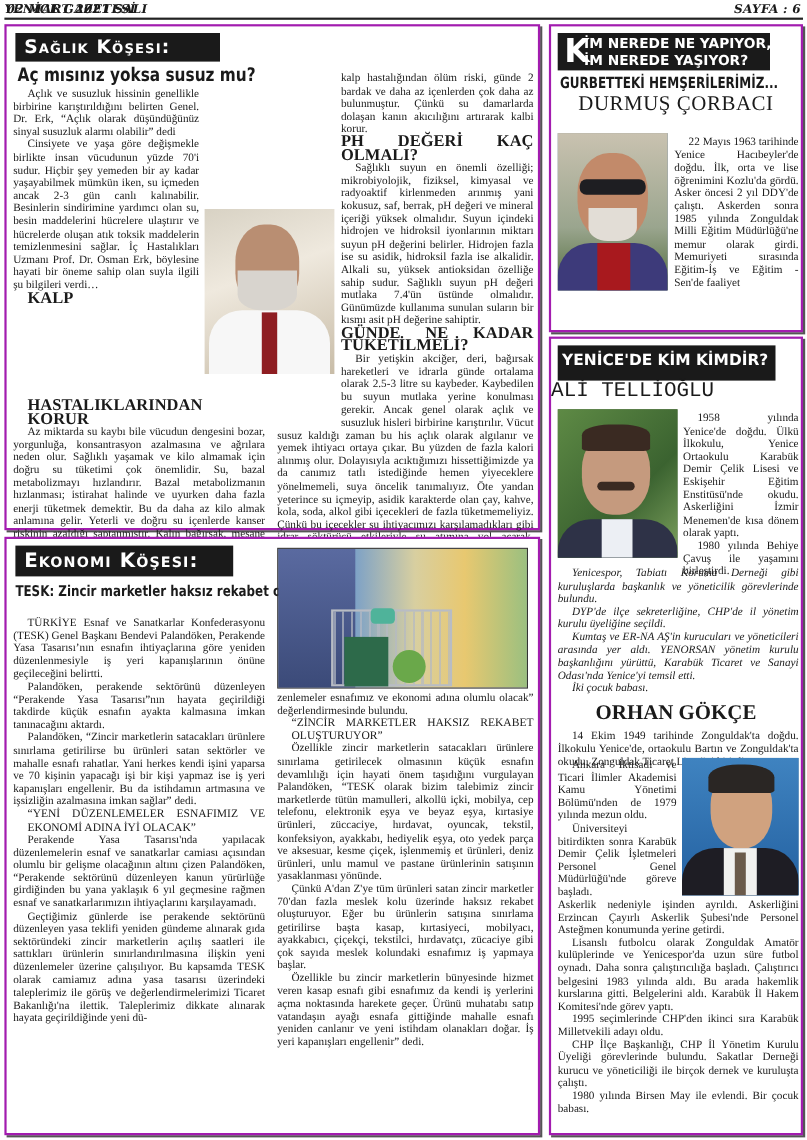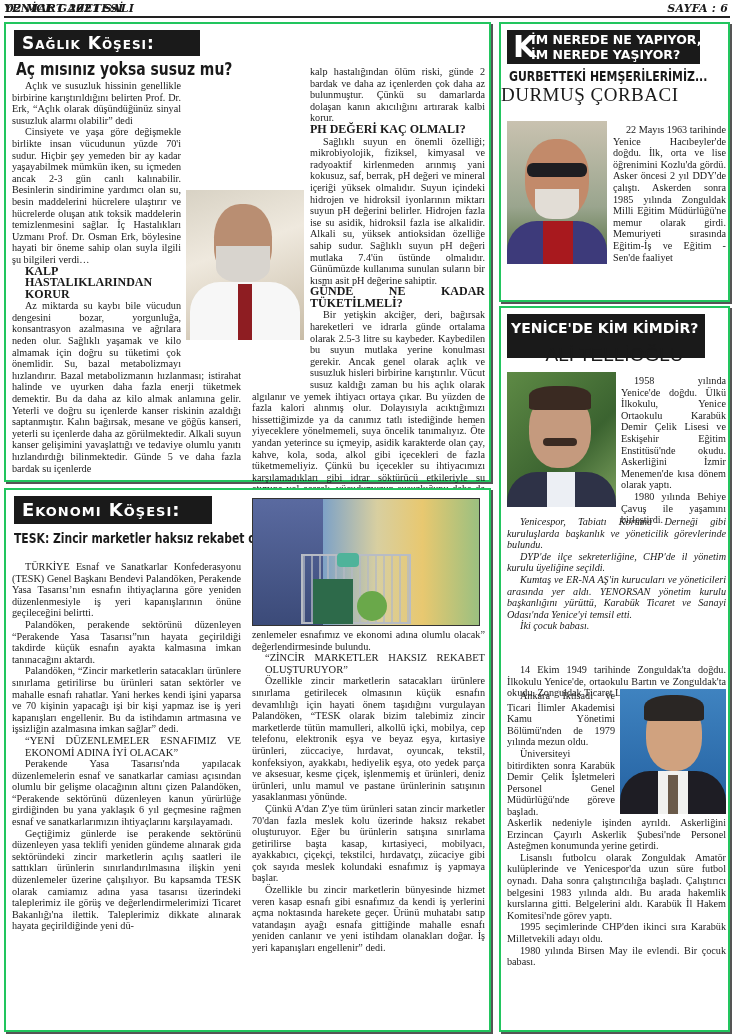--- a/index.html
+++ b/index.html
@@ -5,54 +5,54 @@
   * { box-sizing: border-box; margin: 0; padding: 0; }
   html, body { width: 734px; height: 1036px; background: #ffffff; overflow: hidden; }
   body { position: relative; font-family: "DejaVu Serif", "Liberation Serif", serif; color: #1a1a1a; }
 
   .masthead { position: absolute; left: 4px; top: 2px; width: 726px; height: 16px; border-bottom: 2px solid #222; }
   .masthead span { position: absolute; top: 0; font-family: "DejaVu Serif", serif; font-weight: bold; font-style: italic; font-size: 11px; letter-spacing: 0.2px; }
   .mh-date { left: 2px; }
   .mh-title { left: 0; right: 0; text-align: left; }
   .mh-page { right: 2px; text-align: right; }
 
-  .box { position: absolute; border: 2px solid #22c55e; box-shadow: 2px 2px 0 #555; background: #fff; }
+  .box { position: absolute; border: 2px solid #a21caf; box-shadow: 2px 2px 0 #555; background: #fff; }
   .kicker { background: #1a1a1a; color: #fff; font-family: "DejaVu Sans", sans-serif; font-weight: bold; white-space: nowrap; }
   .body-text { font-family: "Liberation Serif", "DejaVu Serif", serif; font-size: 10.2px; line-height: 11.6px; text-align: justify; hyphens: auto; }
   .body-text p { text-indent: 13px; }
-  .subhead { font-family: "Liberation Serif", serif; font-weight: bold; font-size: 12px; line-height: 11.6px; padding-left: 13px; }
+  .subhead { font-family: "Liberation Serif", serif; font-weight: bold; font-size: 15px; line-height: 11.6px; padding-left: 13px; }
   .subhead-plain { font-family: "Liberation Serif", serif; font-size: 10.5px; line-height: 11.6px; padding-left: 13px; }
   .headline-cond { font-family: "DejaVu Sans", sans-serif; font-weight: bold; transform-origin: left center; white-space: nowrap; }
 
   
   #saglik { left: 4px; top: 22px; width: 487px; height: 460px; }
   #saglik .kicker { position: absolute; left: 8px; top: 6px; width: 186px; height: 26px; font-size: 17px; line-height: 26px; padding-left: 8px; letter-spacing: 1px; font-variant: small-caps; }
   #saglik .headline { position: absolute; left: 10px; top: 35px; font-size: 17px; transform: scaleX(0.82); }
   #saglik .col1 { position: absolute; left: 6px; top: 56px; width: 229px; }
   #saglik .col2 { position: absolute; left: 246px; top: 2px; width: 233px; margin-top: 40px; }
   #saglik .portrait { position: absolute; left: 180px; top: 166px; width: 118px; height: 150px; background: linear-gradient(160deg,#d8d2c4 0%,#efe9de 40%,#c8bca7 100%); overflow: hidden; }
   .portrait .face { position: absolute; left: 28px; top: 14px; width: 58px; height: 74px; border-radius: 45% 45% 40% 40%; background: #b98e72; }
   .portrait .beard { position: absolute; left: 30px; top: 56px; width: 54px; height: 36px; border-radius: 0 0 40% 40%; background: #d8d4ce; }
   .portrait .coat { position: absolute; left: 4px; top: 92px; width: 110px; height: 70px; border-radius: 30px 30px 0 0; background: #f7f7f7; }
   .portrait .tie { position: absolute; left: 52px; top: 94px; width: 14px; height: 56px; background: #8e1d22; }
 
   
   #kimnerede { left: 499px; top: 22px; width: 231px; height: 280px; }
   #kimnerede .kicker { position: absolute; left: 6px; top: 6px; width: 193px; height: 34px; font-size: 12.5px; line-height: 15px; padding: 2px 0 0 24px; }
   #kimnerede .big-k { position: absolute; left: 6px; top: 0px; font-size: 30px; line-height: 34px; }
   #kimnerede .sub-title { position: absolute; left: 8px; top: 44px; font-size: 14px; transform: scaleX(0.78); }
-  #kimnerede .person-name { position: absolute; left: 0; right: 0; top: 60px; text-align: left; font-family: "Liberation Serif", serif; font-size: 19px; letter-spacing: 0.5px; }
+  #kimnerede .person-name { position: absolute; left: 0; right: 0; top: 60px; text-align: center; font-family: "Liberation Serif", serif; font-size: 19px; letter-spacing: 0.5px; }
   #kimnerede .photo { position: absolute; left: 6px; top: 97px; width: 100px; height: 143px; background: #6b7d88; overflow: hidden; }
   #kimnerede .text-right { position: absolute; left: 112px; top: 100px; width: 113px; }
   #kimnerede .text-full { position: absolute; left: 6px; top: 243px; width: 219px; }
 
   
   #kimkimdir { left: 499px; top: 306px; width: 231px; height: 726px; }
-  #kimkimdir .kicker { position: absolute; left: 6px; top: 6px; width: 198px; height: 44px; font-size: 14px; line-height: 28px; padding-left: 4px; }
-  #kimkimdir .person-name { position: absolute; left: 0; right: 0; top: 36px; text-align: center; font-family: Liberation Sans, sans-serif; font-size: 19px; }
+  #kimkimdir .kicker { position: absolute; left: 6px; top: 6px; width: 198px; height: 32px; font-size: 14px; line-height: 28px; padding-left: 4px; }
+  #kimkimdir .person-name { position: absolute; left: 0; right: 0; top: 36px; font-family: Liberation Mono, monospace; font-size: 19px; }
   #kimkimdir .photo1 { position: absolute; left: 6px; top: 64px; width: 109px; height: 135px; background: #4c6e3e; overflow: hidden; }
   #kimkimdir .t1-right { position: absolute; left: 120px; top: 67px; width: 105px; }
   #kimkimdir .t1-full { position: absolute; left: 6px; top: 208px; width: 219px; font-style: italic; }
   #kimkimdir .person-name2 { position: absolute; left: 0; right: 0; top: 330px; text-align: center; font-family: "Liberation Serif", serif; font-weight: bold; font-size: 19px; }
   #kimkimdir .t2-full-top { position: absolute; left: 6px; top: 356px; width: 219px; }
   #kimkimdir .photo2 { position: absolute; left: 119px; top: 381px; width: 106px; height: 125px; background: #2c6aa0; overflow: hidden; }
   #kimkimdir .t2-left { position: absolute; left: 6px; top: 382px; width: 108px; }
   #kimkimdir .t2-full { position: absolute; left: 6px; top: 509px; width: 219px; }
 
   
@@ -73,21 +73,21 @@
   <span class="mh-date">02 MART 2021 SALI</span>
   <span class="mh-title">YENİCE GAZETESİ</span>
   <span class="mh-page">SAYFA : 6</span>
 </div>
 
 <div class="box" id="saglik">
   <div class="kicker">Sağlık Köşesi:</div>
   <div class="headline headline-cond">Aç mısınız yoksa susuz mu?</div>
   <div class="col1 body-text">
       <div style="float: right; width: 60px; height: 174px; margin-top: 110px; shape-outside: margin-box;"></div>
-      <p>Açlık ve susuzluk hissinin genellikle birbirine karıştırıldığını belirten Prof. Dr. Erk, “Açlık olarak düşündüğünüz sinyal susuzluk alarmı olabilir” dedi</p>
+      <p>Açlık ve susuzluk hissinin genellikle birbirine karıştırıldığını belirten Genel. Dr. Erk, “Açlık olarak düşündüğünüz sinyal susuzluk alarmı olabilir” dedi</p>
       <p>Cinsiyete ve yaşa göre değişmekle birlikte insan vücudunun yüzde 70'i sudur. Hiçbir şey yemeden bir ay kadar yaşayabilmek mümkün iken, su içmeden ancak 2-3 gün canlı kalınabilir. Besinlerin sindirimine yardımcı olan su, besin maddelerini hücrelere ulaştırır ve hücrelerde oluşan atık toksik maddelerin temizlenmesini sağlar. İç Hastalıkları Uzmanı Prof. Dr. Osman Erk, böylesine hayati bir öneme sahip olan suyla ilgili şu bilgileri verdi…</p>
       <div class="subhead">KALP HASTALIKLARINDAN KORUR</div>
       <p>Az miktarda su kaybı bile vücudun dengesini bozar, yorgunluğa, konsantrasyon azalmasına ve ağrılara neden olur. Sağlıklı yaşamak ve kilo almamak için doğru su tüketimi çok önemlidir. Su, bazal metabolizmayı hızlandırır. Bazal metabolizmanın hızlanması; istirahat halinde ve uyurken daha fazla enerji tüketmek demektir. Bu da daha az kilo almak anlamına gelir. Yeterli ve doğru su içenlerde kanser riskinin azaldığı saptanmıştır. Kalın bağırsak, mesane ve göğüs kanseri, yeterli su içenlerde daha az görülmektedir. Alkali suyun kanser gelişimini yavaşlattığı ve tedaviye olumlu yanıtı hızlandırdığı bilinmektedir. Günde 5 ve daha fazla bardak su içenlerde</p>
     </div>
   <div class="col2 body-text">
       <div style="float: left; width: 58px; height: 150px; margin-top: 164px;"></div>
       <p style="text-indent: 0px;">kalp hastalığından ölüm riski, günde 2 bardak ve daha az içenlerden çok daha az bulunmuştur. Çünkü su damarlarda dolaşan kanın akıcılığını artırarak kalbi korur.</p>
       <div class="subhead">PH DEĞERİ KAÇ OLMALI?</div>
       <p>Sağlıklı suyun en önemli özelliği; mikrobiyolojik, fiziksel, kimyasal ve radyoaktif kirlenmeden arınmış yani kokusuz, saf, berrak, pH değeri ve mineral içeriği yüksek olmalıdır. Suyun içindeki hidrojen ve hidroksil iyonlarının miktarı suyun pH değerini belirler. Hidrojen fazla ise su asidik, hidroksil fazla ise alkalidir. Alkali su, yüksek antioksidan özelliğe sahip sudur. Sağlıklı suyun pH değeri mutlaka 7.4'ün üstünde olmalıdır. Günümüzde kullanıma sunulan suların bir kısmı asit pH değerine sahiptir.</p>
       <div class="subhead">GÜNDE NE KADAR TÜKETİLMELİ?</div>
@@ -136,39 +136,41 @@
   <div class="t1-right body-text">
     <p>1958 yılında Yenice'de doğdu. Ülkü İlkokulu, Yenice Ortaokulu Karabük Demir Çelik Lisesi ve Eskişehir Eğitim Enstitüsü'nde okudu. Askerliğini İzmir Menemen'de kısa dönem olarak yaptı.</p>
     <p>1980 yılında Behiye Çavuş ile yaşamını birleştirdi.</p>
   </div>
   <div class="t1-full body-text">
     <p>Yenicespor, Tabiatı Koruma Derneği gibi kuruluşlarda başkanlık ve yöneticilik görevlerinde bulundu.</p>
     <p>DYP'de ilçe sekreterliğine, CHP'de il yönetim kurulu üyeliğine seçildi.</p>
     <p>Kumtaş ve ER-NA AŞ'in kurucuları ve yöneticileri arasında yer aldı. YENORSAN yönetim kurulu başkanlığını yürüttü, Karabük Ticaret ve Sanayi Odası'nda Yenice'yi temsil etti.</p>
     <p>İki çocuk babası.</p>
   </div>
+  <div class="person-name2">ORHAN GÖKÇE</div>
   <div class="t2-full-top body-text">
     <p>14 Ekim 1949 tarihinde Zonguldak'ta doğdu. İlkokulu Yenice'de, ortaokulu Bartın ve Zonguldak'ta okudu. Zonguldak Ticaret Lisesi'ni bitirdi.</p>
   </div>
   <div class="photo2">
     <div class="ph-shape" style="left:0;top:0;width:100%;height:100%;background:linear-gradient(180deg,#3f83c0 0%,#2360a0 100%);"></div>
     <div class="ph-shape" style="left:26px;top:10px;width:56px;height:72px;border-radius:45%;background:#d0a27f;"></div>
     <div class="ph-shape" style="left:24px;top:6px;width:60px;height:26px;border-radius:45% 45% 10% 10%;background:#2a2624;"></div>
     <div class="ph-shape" style="left:0;top:82px;width:106px;height:43px;border-radius:30px 30px 0 0;background:#1e1d24;"></div>
     <div class="ph-shape" style="left:38px;top:82px;width:30px;height:43px;background:#f1f1ef;"></div>
     <div class="ph-shape" style="left:48px;top:86px;width:10px;height:39px;background:#6a5a4a;"></div>
   </div>
   <div class="t2-left body-text">
     <p>Ankara İktisadi ve Ticari İlimler Akademisi Kamu Yönetimi Bölümü'nden de 1979 yılında mezun oldu.</p>
     <p>Üniversiteyi bitirdikten sonra Karabük Demir Çelik İşletmeleri Personel Genel Müdürlüğü'nde göreve başladı.</p>
   </div>
   <div class="t2-full body-text">
     <p style="text-indent:0">Askerlik nedeniyle işinden ayrıldı. Askerliğini Erzincan Çayırlı Askerlik Şubesi'nde Personel Asteğmen konumunda yerine getirdi.</p>
     <p>Lisanslı futbolcu olarak Zonguldak Amatör kulüplerinde ve Yenicespor'da uzun süre futbol oynadı. Daha sonra çalıştırıcılığa başladı. Çalıştırıcı belgesini 1983 yılında aldı. Bu arada hakemlik kurslarına gitti. Belgelerini aldı. Karabük İl Hakem Komitesi'nde görev yaptı.</p>
     <p>1995 seçimlerinde CHP'den ikinci sıra Karabük Milletvekili adayı oldu.</p>
+    <p>CHP İlçe Başkanlığı, CHP İl Yönetim Kurulu Üyeliği görevlerinde bulundu. Sakatlar Derneği kurucu ve yöneticiliği ile birçok dernek ve kuruluşta çalıştı.</p>
     <p>1980 yılında Birsen May ile evlendi. Bir çocuk babası.</p>
   </div>
 </div>
 
 <div class="box" id="ekonomi">
   <div class="kicker">Ekonomi Köşesi:</div>
   <div class="headline headline-cond">TESK: Zincir marketler haksız rekabet oluşturuyor</div>
   <div class="col1 body-text">
       <p>TÜRKİYE Esnaf ve Sanatkarlar Konfederasyonu (TESK) Genel Başkanı Bendevi Palandöken, Perakende Yasa Tasarısı’nın esnafın ihtiyaçlarına göre yeniden düzenlenmesiyle iş yeri kapanışlarının önüne geçileceğini belirtti.</p>
       <p>Palandöken, perakende sektörünü düzenleyen “Perakende Yasa Tasarısı”nın hayata geçirildiği takdirde küçük esnafın ayakta kalmasına imkan tanınacağını aktardı.</p>

